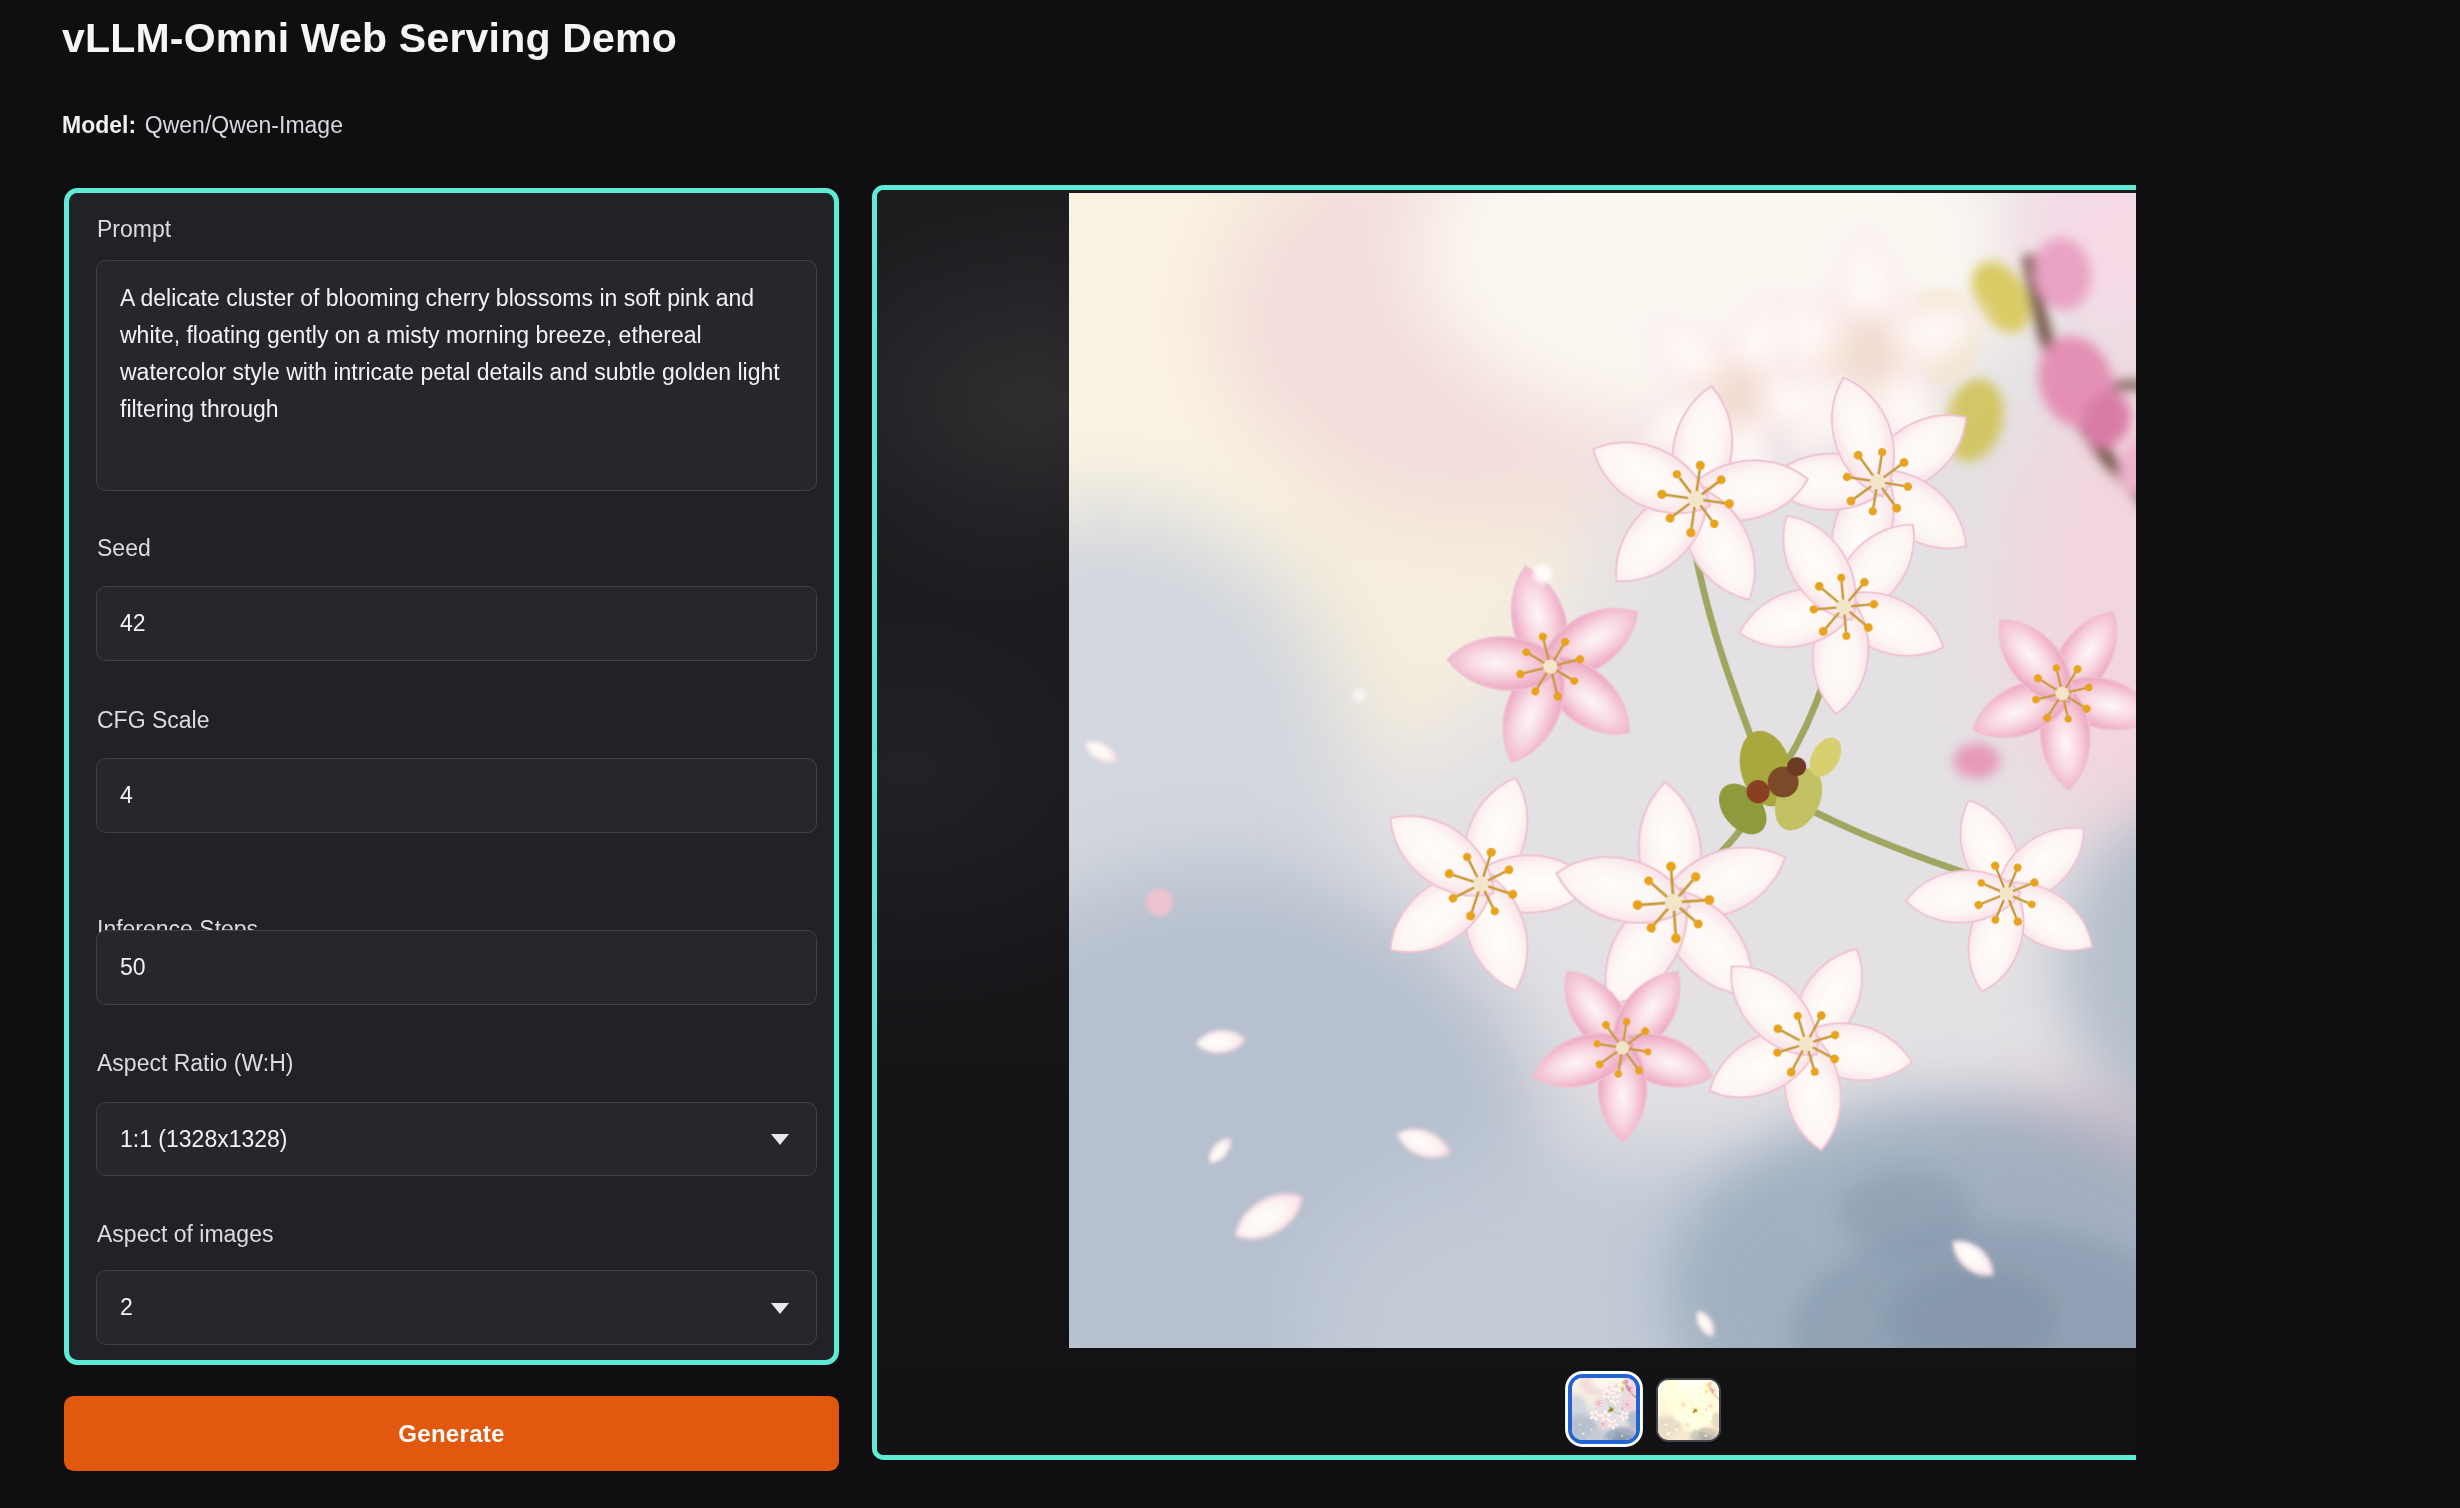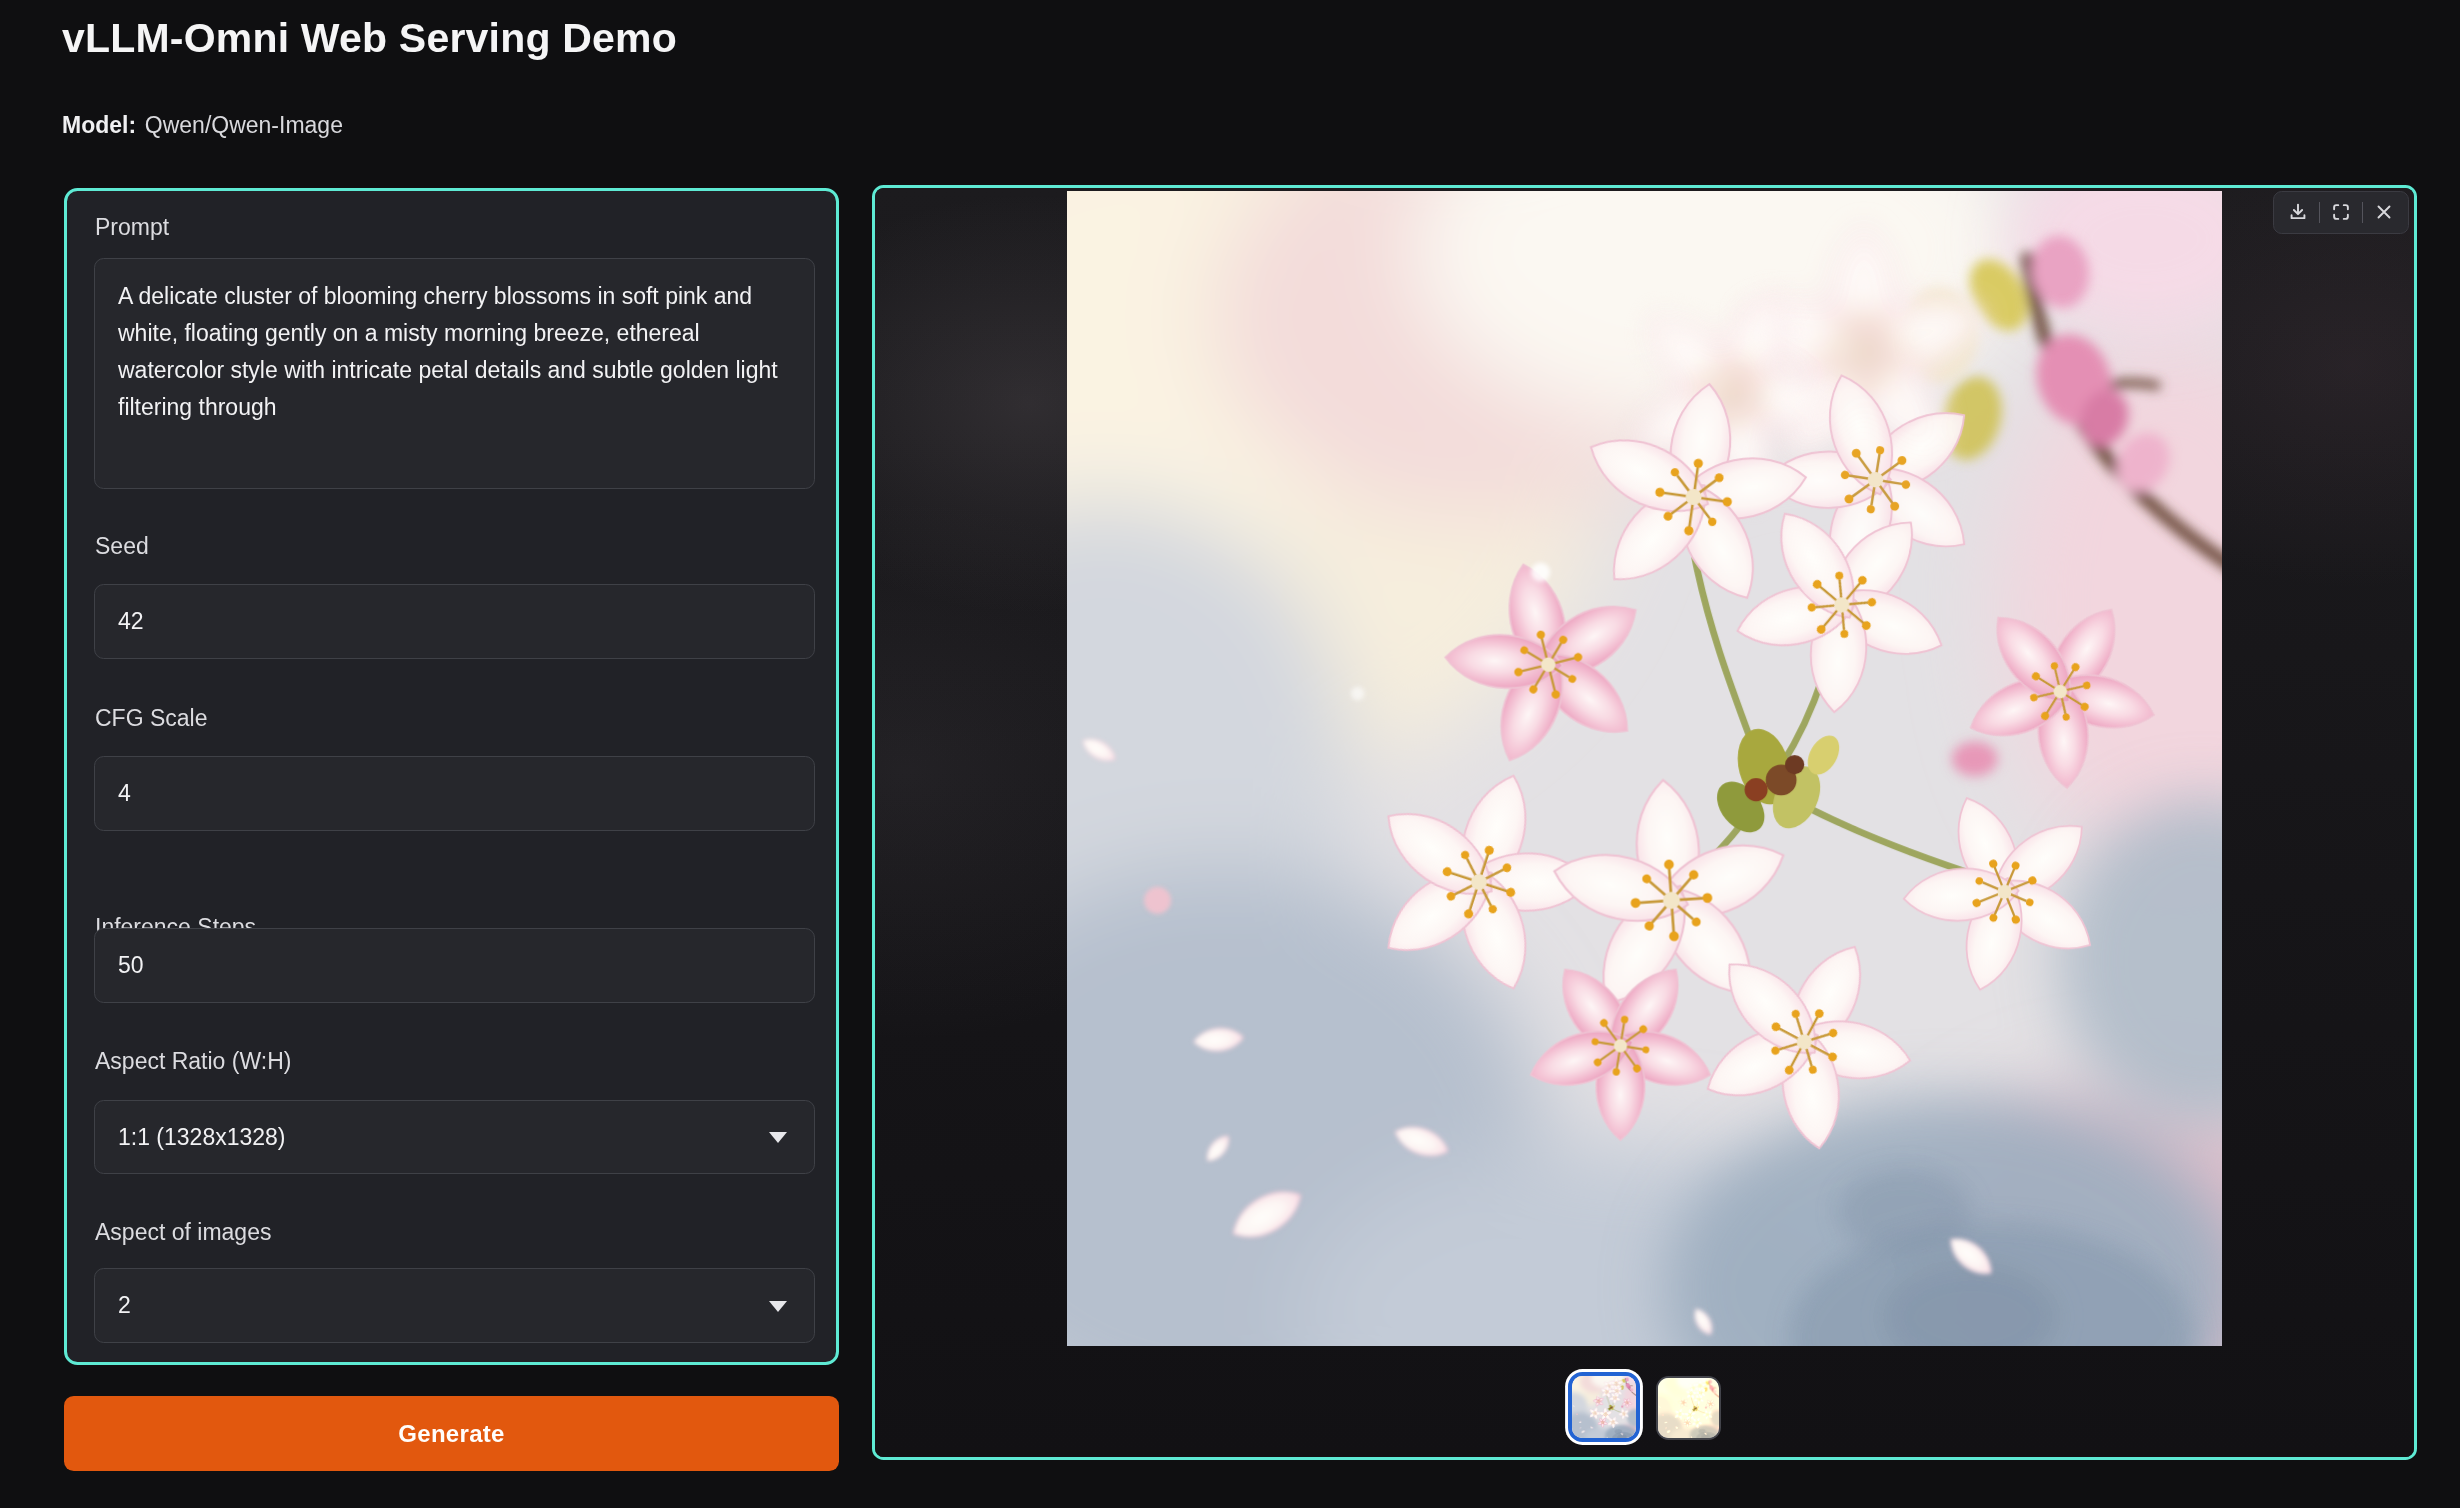--- a/index.html
+++ b/index.html
@@ -1,32 +1,32 @@
 <!DOCTYPE html>
 <html><head>
 <meta charset="utf-8">
 <style>
   html,body{margin:0;padding:0;background:#0f0f11;}
   *{box-sizing:border-box;}
   .app{
-    position:relative;width:2460px;height:1508px;overflow:hidden;
+    position:relative;width:2136px;height:1508px;overflow:hidden;
     background:#0f0f11;color:#e8e8ea;
     font-family:"Liberation Sans","DejaVu Sans",sans-serif;
   }
   
   .page-title{
     position:absolute;left:62px;top:15.4px;margin:0;
     font-size:41px;font-weight:700;color:#f5f5f6;letter-spacing:0.2px;
   }
   .model-line{position:absolute;left:62px;top:112px;font-size:23px;text-align:center;}
   .model-label{font-weight:700;color:#f0f0f2;}
   .model-value{color:#d9d9dd;margin-left:8.7px;}
   
   .card{
-    position:absolute;background:#212227;border:3px solid #5eead4;border-radius:13.5px;
+    position:absolute;background:#212227;border:5px solid #5eead4;border-radius:13.5px;
   }
   .form-card{left:64px;top:188px;width:775px;height:1177px;}
   .lbl{position:absolute;left:28px;font-size:23px;color:#dcdce0;}
   .lbl-prompt{top:23px;}
   .lbl-seed{top:342px;}
   .lbl-cfg{top:514px;}
   .lbl-steps{top:686px;margin-top:37px;}
   .lbl-aspect{top:857px;}
   .lbl-count{top:1028px;}
   .field{

